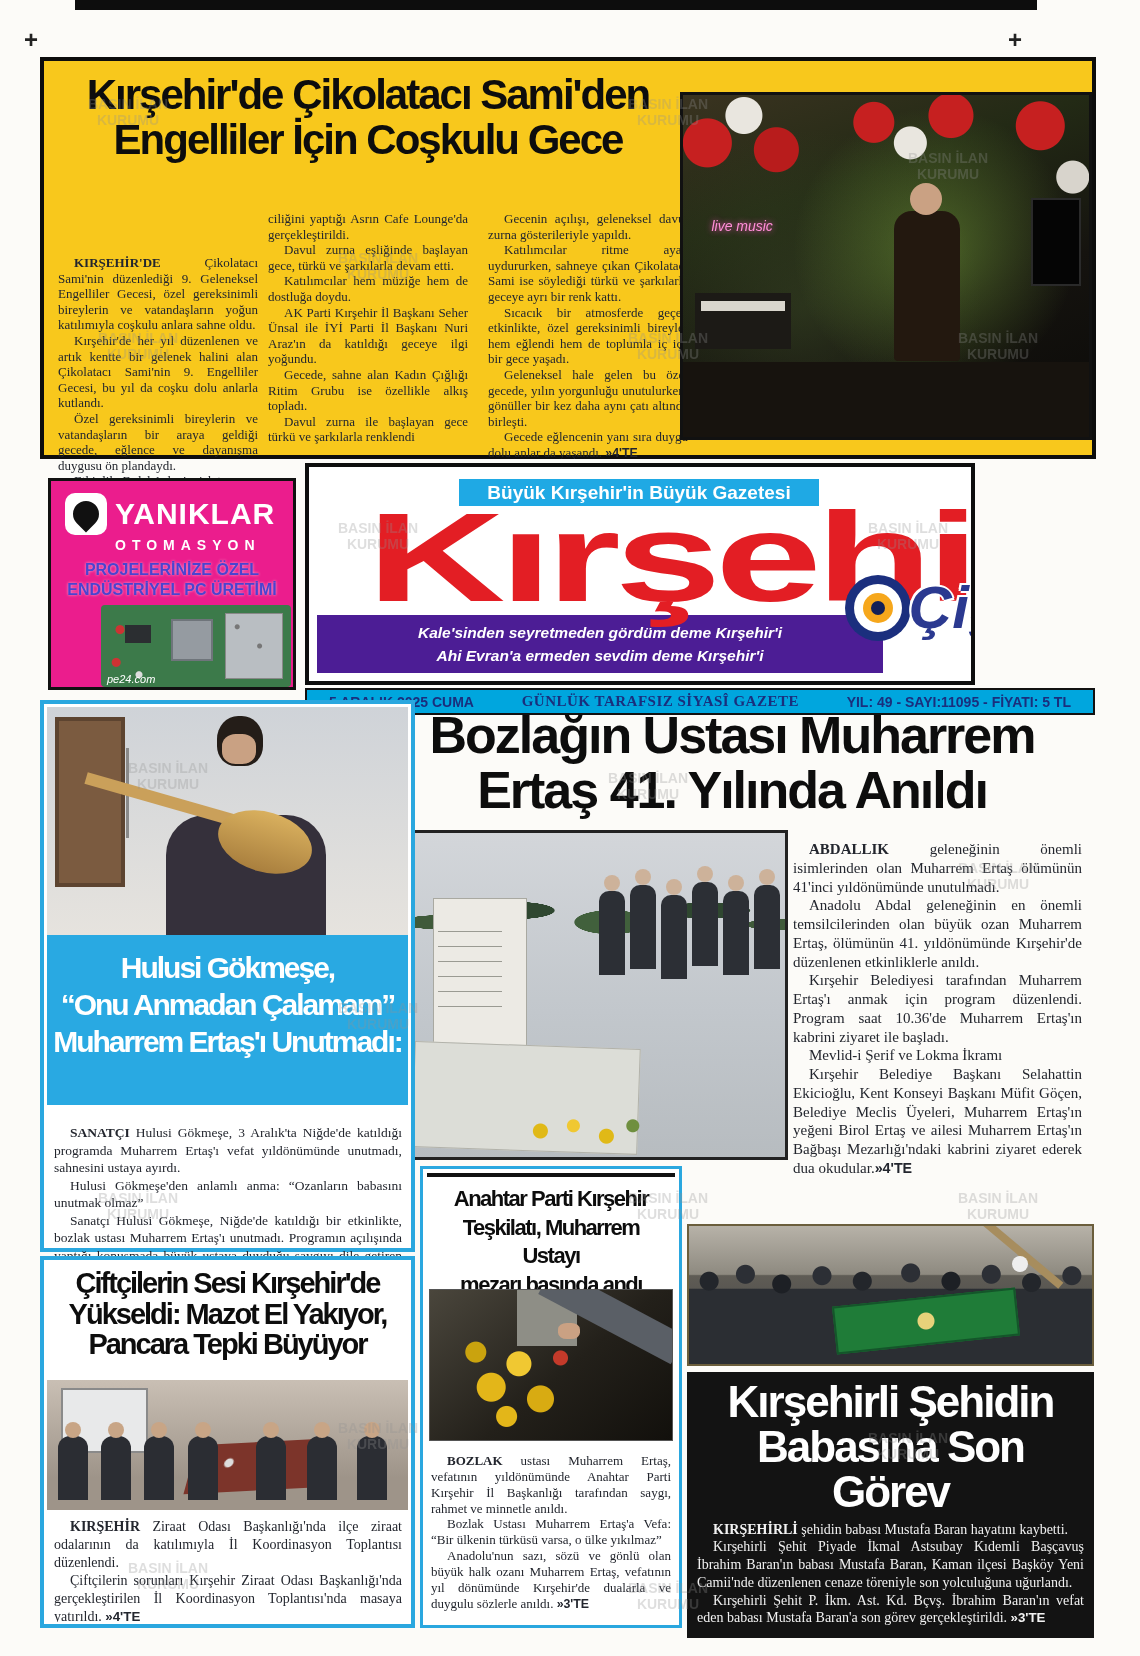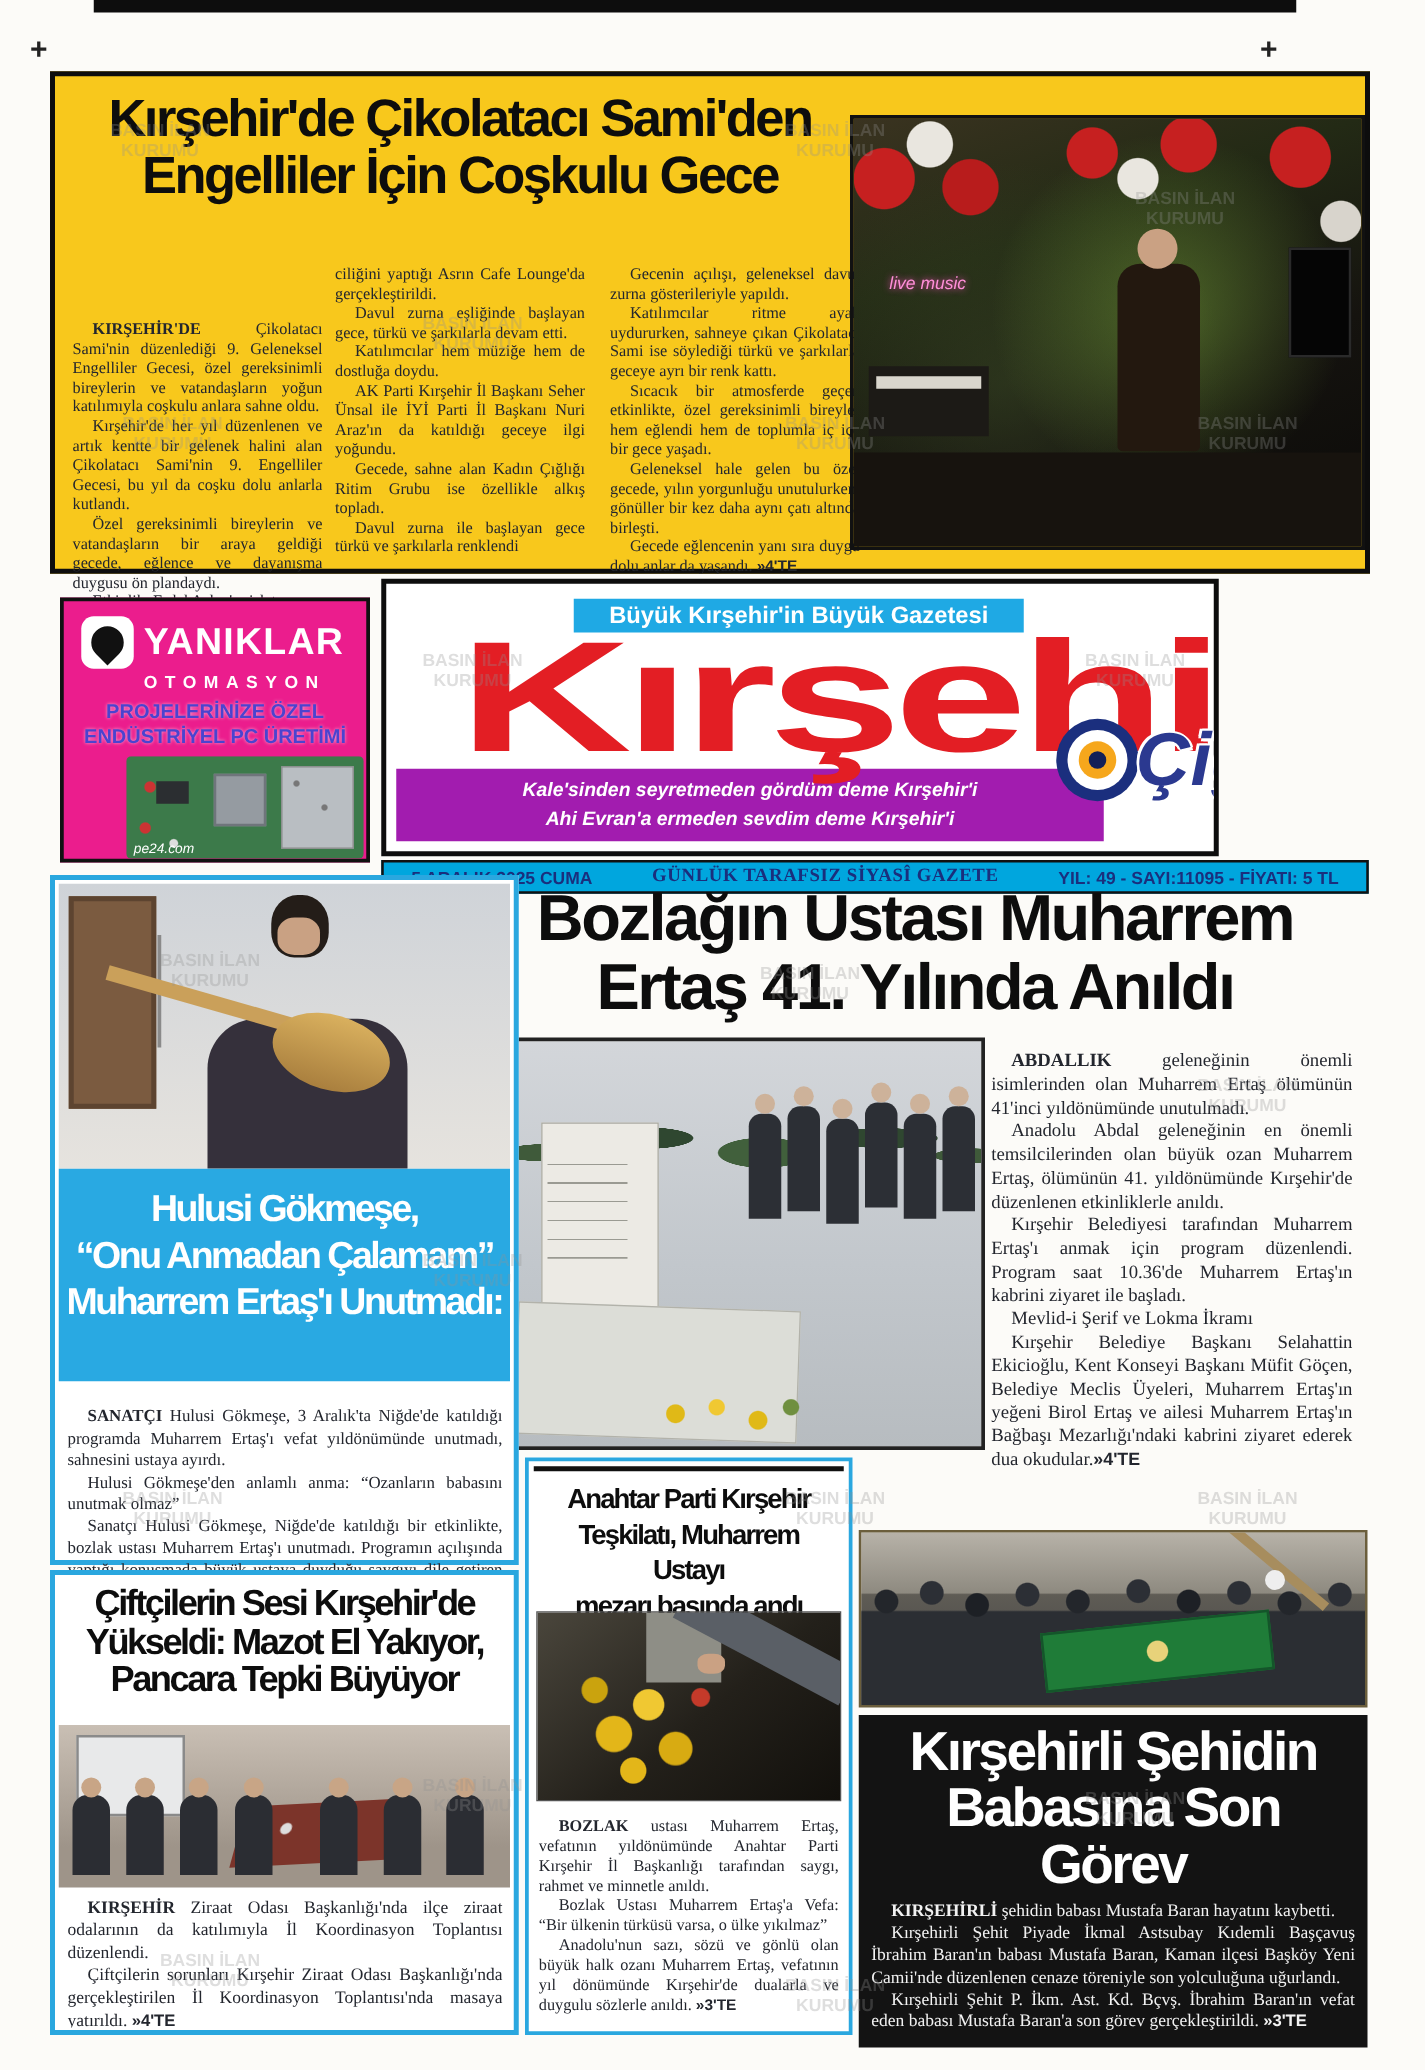--- a/index.html
+++ b/index.html
@@ -64,21 +64,21 @@
     background-image:radial-gradient(circle at 20% 20%,#777 0 2px,transparent 3px),radial-gradient(circle at 60% 50%,#777 0 2px,transparent 3px);}
   .ad-site{position:absolute;left:6px;bottom:2px;color:#fff;font-style:italic;font-size:11px;}
   
   .masthead{position:absolute;left:305px;top:463px;width:670px;height:222px;background:#fff;border:4px solid #0d0d0d;box-sizing:border-box;overflow:hidden;}
   .mh-banner{position:absolute;left:150px;top:12px;width:360px;height:27px;background:#1fa9e4;color:#fff;font-weight:bold;
     font-size:19px;text-align:center;line-height:27px;z-index:3;}
   .mh-title{position:absolute;left:58px;top:28px;font-size:126px;font-weight:900;color:#e31e24;line-height:1;
     letter-spacing:-4px;transform:scaleX(1.52);transform-origin:left top;z-index:2;}
   .mh-year{position:absolute;left:688px;top:6px;font-size:30px;font-weight:bold;font-style:italic;color:#fff;z-index:4;
     transform:rotate(-12deg);text-shadow:-2px 0 #000,2px 0 #000,0 -2px #000,0 2px #000,-2px -2px #000,2px 2px #000;}
-  .mh-slogan{position:absolute;left:8px;top:148px;width:566px;height:58px;background:#a21caf;color:#fff;z-index:1;
+  .mh-slogan{position:absolute;left:8px;top:148px;width:566px;height:58px;background:#4c1d95;color:#fff;z-index:1;
     font-weight:bold;font-style:italic;font-size:15.5px;text-align:center;line-height:1.5;padding-top:6px;box-sizing:border-box;}
   .mh-eye{position:absolute;left:536px;top:108px;width:66px;height:66px;border-radius:50%;background:#1b2f7e;z-index:5;}
   .mh-eye .e2{position:absolute;left:9px;top:9px;width:48px;height:48px;border-radius:50%;background:#fff;}
   .mh-eye .e3{position:absolute;left:18px;top:18px;width:30px;height:30px;border-radius:50%;background:#f6a71c;}
   .mh-eye .e4{position:absolute;left:26px;top:26px;width:14px;height:14px;border-radius:50%;background:#132057;}
   .mh-sub{position:absolute;left:600px;top:106px;font-size:60px;font-weight:900;font-style:italic;color:#2b3990;z-index:6;
     text-shadow:-2px 0 #fff,2px 0 #fff,0 -2px #fff,0 2px #fff,-2px -2px #fff,2px 2px #fff;}
   
   .dateline{position:absolute;left:305px;top:688px;width:790px;height:27px;background:#00a6de;border:2px solid #111;
     box-sizing:border-box;display:flex;align-items:center;justify-content:space-between;padding:0 22px;

